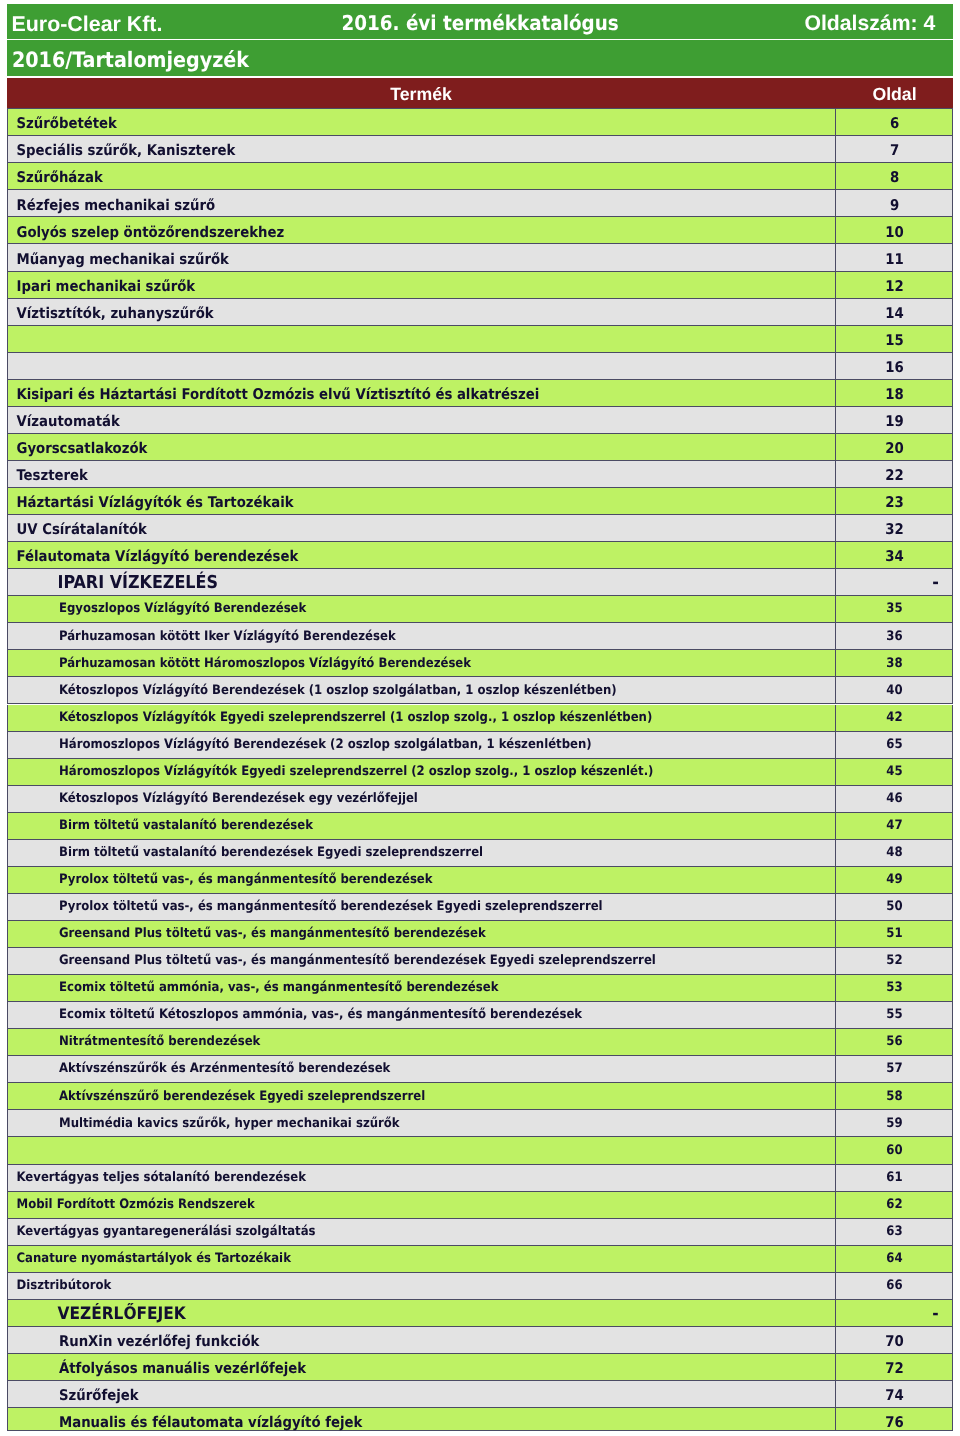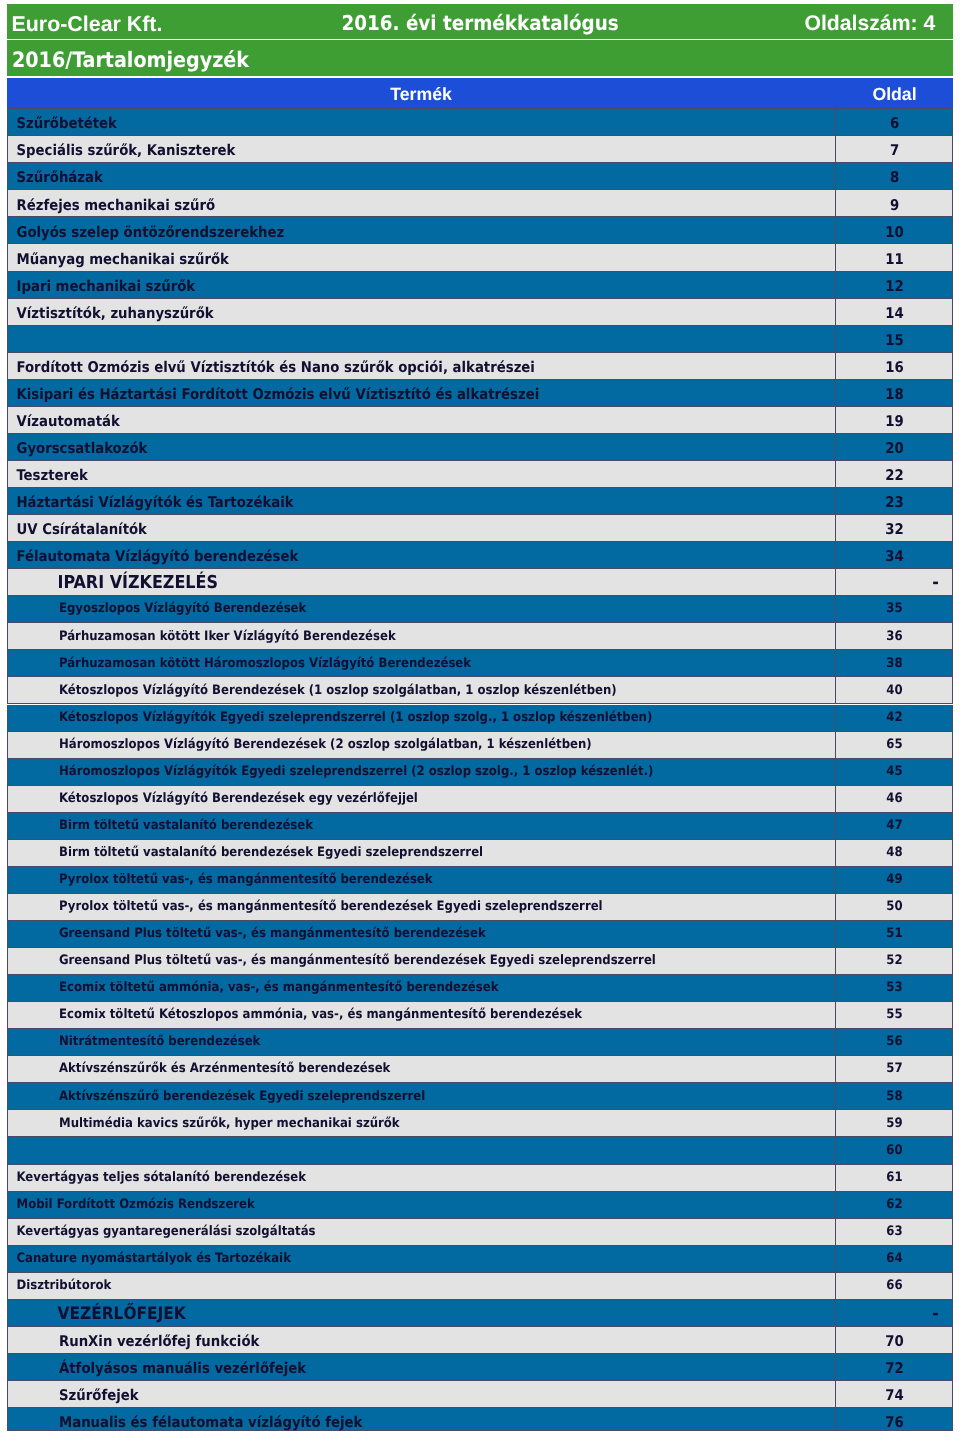--- a/index.html
+++ b/index.html
@@ -9,30 +9,30 @@
         -webkit-font-smoothing:antialiased;filter:opacity(1);}
   .band{position:absolute;left:7px;width:946px;background:#3E9E33;}
   #band1{top:4px;height:34.5px;}
   #band2{top:40.3px;height:35.5px;}
   .hd{position:absolute;font-family:"Liberation Sans",sans-serif;font-weight:bold;
       color:#ffffff;white-space:pre;line-height:1;}
   #hd-company{left:11.5px;top:13.5px;font-size:21.4px;}
   #hd-title{left:341.5px;top:12.6px;font-family:"DejaVu Sans",sans-serif;font-stretch:condensed;font-size:20.4px;}
   #hd-page{left:804.5px;top:13.4px;font-size:21.2px;}
   #hd-section{left:12px;top:49.6px;font-family:"DejaVu Sans",sans-serif;font-stretch:condensed;font-size:21.25px;}
-  #thead{position:absolute;left:7px;top:78px;width:946px;height:30.2px;background:#1d4ed8;}
+  #thead{position:absolute;left:7px;top:78px;width:946px;height:30.2px;background:#7f1d1d;}
   .th{position:absolute;top:8.1px;font-family:"Liberation Sans",sans-serif;font-weight:bold;
       color:#ffffff;font-size:17.7px;text-align:center;line-height:1;}
   #th-termek{left:0px;width:828px;}
   #th-oldal{left:829px;width:117px;}
   #tbody{position:absolute;left:7px;top:108.2px;width:946px;border-top:1px solid #4B4B64;box-sizing:border-box;}
   .row{position:absolute;left:0;width:946px;box-sizing:border-box;
        border-bottom:1px solid #4B4B64;border-left:1px solid #4B4B64;border-right:1px solid #4B4B64;}
   .row.alt{background:#E3E3E3;}
-  .row.wht{background:#0369a1;}
+  .row.wht{background:#bef264;}
   .cellsep{position:absolute;left:827px;top:0;bottom:0;width:1.3px;background:#4B4B64;}
   .lbl{position:absolute;left:8.5px;font-family:"DejaVu Sans",sans-serif;font-stretch:condensed;font-weight:bold;
        color:#120F30;white-space:pre;line-height:1;}
   .pg{position:absolute;left:828px;width:117px;text-align:center;line-height:1;
       font-family:"DejaVu Sans",sans-serif;font-stretch:condensed;font-weight:bold;color:#120F30;}
   .sm .lbl,.sm .pg{font-size:14.75px;top:8.2px;}
   .md .lbl,.md .pg{top:6.2px;font-size:13px;}
   .lg .lbl,.lg .pg{top:5.5px;font-size:17.75px;margin-left:41px;}
   .lg2 .lbl,.lg2 .pg{top:6.0px;font-size:17.15px;}
   .ind .lbl{left:51px;}
@@ -94,21 +94,20 @@
     <div class="row alt sm" style="top:189.42px;height:27.06px">
       <span class="lbl">Víztisztítók, zuhanyszűrők</span>
       <span class="pg">14</span>
       <div class="cellsep"></div>
     </div>
     <div class="row wht sm" style="top:216.48px;height:27.06px">
       <span class="pg">15</span>
       <div class="cellsep"></div>
     </div>
     <div class="row alt sm" style="top:243.54px;height:27.06px">
-      <span class="lbl">Fordított Ozmózis elvű Víztisztítók és Nano szűrők opciói, alkatrészei</span>
       <span class="pg">16</span>
       <div class="cellsep"></div>
     </div>
     <div class="row wht sm" style="top:270.60px;height:27.06px">
       <span class="lbl">Kisipari és Háztartási Fordított Ozmózis elvű Víztisztító és alkatrészei</span>
       <span class="pg">18</span>
       <div class="cellsep"></div>
     </div>
     <div class="row alt sm" style="top:297.66px;height:27.06px">
       <span class="lbl">Vízautomaták</span>

